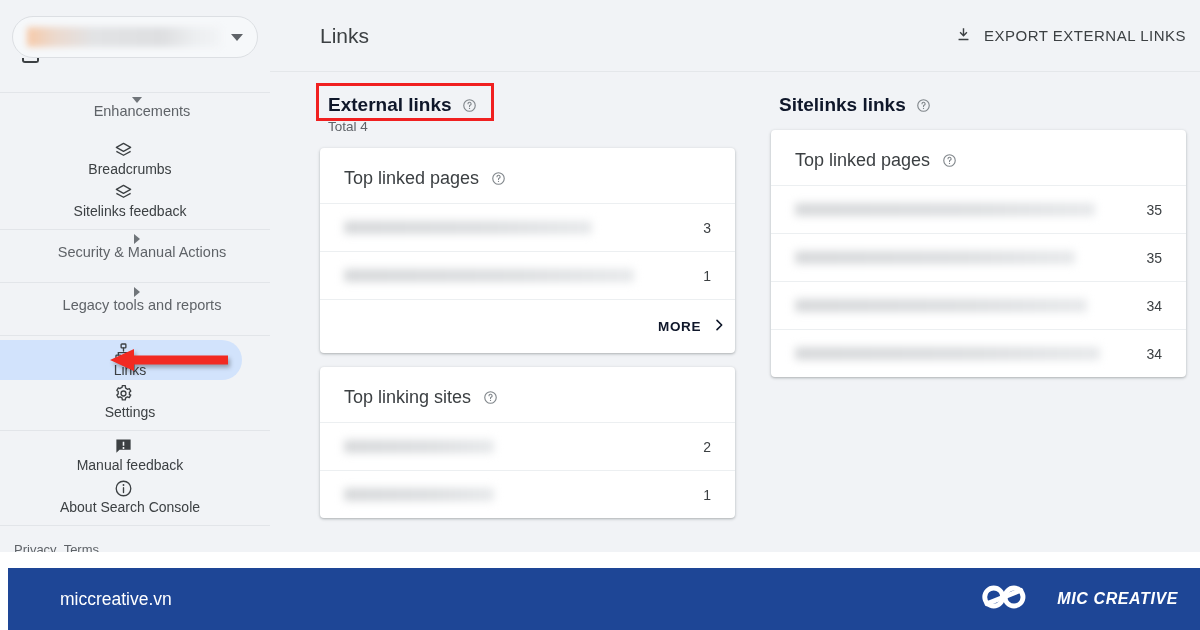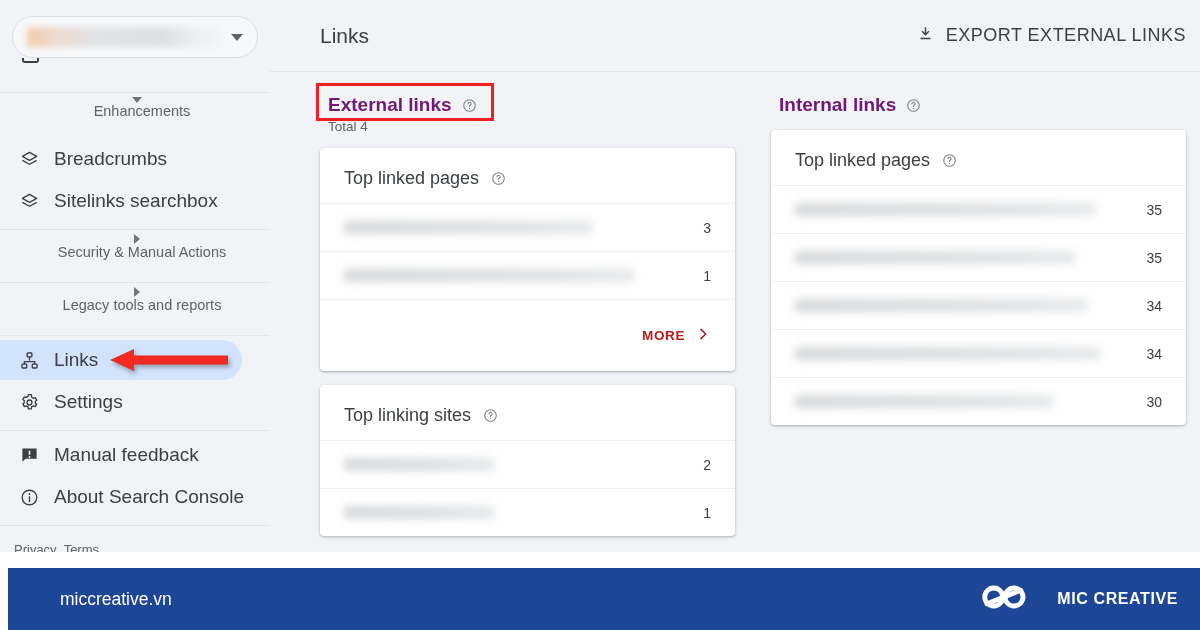--- a/index.html
+++ b/index.html
@@ -67,21 +67,21 @@
     border-bottom: 5px solid transparent;
     border-left: 6px solid #70757a;
   }
 
   .nav-item {
     position: relative;
     display: flex; align-items: center;
     height: 40px; margin: 2px 28px 2px 0;
     padding-left: 18px;
     border-radius: 0 20px 20px 0;
-    color: #3c4043; font-size: 19px;
+    color: #3c4043; font-size: 14px; flex-direction: column;
   }
   .nav-item.active { background: #d2e3fc; }
   .nav-icon {
     width: 22px; height: 22px; flex: 0 0 auto;
     display: flex; align-items: center; justify-content: center;
     margin-right: 14px; color: #3c4043;
   }
   .nav-label { white-space: nowrap; }
 
   .red-arrow {
@@ -106,30 +106,30 @@
   }
   .main-header {
     height: 72px; display: flex; align-items: center;
     justify-content: space-between;
     padding: 0 14px 0 50px;
     border-bottom: 1px solid #e4e7ea;
   }
   .page-title { font-size: 21px; color: #3c4043; }
   .export-btn {
     display: flex; align-items: center; gap: 12px;
-    color: #3c4043; font-size: 18px; letter-spacing: .5px;
+    color: #3c4043; font-size: 15px; letter-spacing: .5px;
   }
 
   .columns { display: flex; padding: 0 14px 0 50px; }
   .col { width: 424px; }
   .col + .col { margin-left: 36px; }
 
   .sec-head { padding: 22px 0 0 8px; }
   .sec-title-row { display: flex; align-items: center; gap: 10px; position: relative; }
-  .sec-title { font-size: 19px; font-weight: bold; color: #701a75; }
+  .sec-title { font-size: 19px; font-weight: bold; color: #0f172a; }
   .sec-total { font-size: 13.5px; color: #5f6368; margin-top: 3px; }
   .red-box {
     position: absolute; left: -12px; top: -11px;
     width: 178px; height: 38px;
     border: 3px solid #f02020;
     pointer-events: none;
   }
 
   .card {
     background: #ffffff;
@@ -149,37 +149,37 @@
     border-top: 1px solid #eceff1;
   }
   .row .blur-label {
     height: 13px; border-radius: 2px;
     background: linear-gradient(90deg,#d6d8da,#dcdee0 60%,#e6e8ea);
     filter: blur(4px);
   }
   .row .val { font-size: 14px; color: #3c4043; margin-left: 18px; }
   .card-foot {
     display: flex; align-items: center; justify-content: flex-end;
-    gap: 10px; height: 72px; padding: 0 24px;
+    gap: 10px; height: 54px; padding: 0 8px;
     border-top: 1px solid #eceff1;
-    color: #b91c1c; font-size: 13.5px; letter-spacing: .6px; font-weight: bold;
+    color: #0f172a; font-size: 13.5px; letter-spacing: .6px; font-weight: bold;
   }
 
   .help-icon { color: #80868b; display: inline-flex; }
 
   
   .banner {
     position: absolute; left: 8px; top: 568px;
     width: 1200px; height: 62px;
     background: #1e4696;
     display: flex; align-items: center; justify-content: space-between;
     padding: 0 30px 0 52px;
   }
   .banner-url { color: #ffffff; font-size: 17.5px; }
-  .banner-brand { display: flex; align-items: center; gap: 28px; }
+  .banner-brand { display: flex; align-items: center; gap: 28px; font-style: italic; }
   .brand-name {
     color: #ffffff; font-size: 16px; font-weight: bold; letter-spacing: .6px;
   }
   .white-gap {
     position: absolute; left: 0; top: 552px; width: 1200px; height: 16px;
     background: #ffffff;
   }
 </style>
 </head>
 <body>
@@ -214,21 +214,21 @@
       <span class="nav-label">Breadcrumbs</span>
     </div>
 
     <div class="nav-item">
       <span class="nav-icon">
         <svg width="19" height="19" viewBox="0 0 24 24" fill="none" stroke="currentColor" stroke-width="1.7" stroke-linejoin="round">
           <path d="M12 3 3 8l9 5 9-5-9-5z"></path>
             <path d="M3 13l9 5 9-5"></path>
         </svg>
       </span>
-      <span class="nav-label">Sitelinks searchbox</span>
+      <span class="nav-label">Sitelinks feedback</span>
     </div>
 
     <div class="sb-divider"></div>
 
     <div class="group-head">
       <span class="tri closed"></span>
       <span>Security &amp; Manual Actions</span>
     </div>
 
     <div class="sb-divider"></div>
@@ -375,21 +375,21 @@
           <div class="row">
             <div class="blur-label" style="width:150px"></div>
             <div class="val">1</div>
           </div>
         </div>
       </div>
 
       <div class="col">
         <div class="sec-head">
           <div class="sec-title-row">
-            <span class="sec-title">Internal links</span>
+            <span class="sec-title">Sitelinks links</span>
             <span class="help-icon">
               <svg width="15" height="15" viewBox="0 0 24 24" fill="none" stroke="currentColor" stroke-width="1.8">
                 <circle cx="12" cy="12" r="9.2"></circle>
                 <path d="M9.6 9.3a2.5 2.5 0 1 1 3.3 2.4c-.6.3-.9.8-.9 1.5v.4" stroke-linecap="round"></path>
                 <circle cx="12" cy="16.7" r="1" fill="currentColor" stroke="none"></circle>
               </svg>
             </span>
           </div>
         </div>
 
@@ -413,24 +413,20 @@
             <div class="val">35</div>
           </div>
           <div class="row">
             <div class="blur-label" style="width:292px"></div>
             <div class="val">34</div>
           </div>
           <div class="row">
             <div class="blur-label" style="width:305px"></div>
             <div class="val">34</div>
           </div>
-          <div class="row">
-            <div class="blur-label" style="width:258px"></div>
-            <div class="val">30</div>
-          </div>
         </div>
       </div>
 
     </div>
   </div>
 
   <div class="white-gap"></div>
 
   <div class="banner">
     <div class="banner-url">miccreative.vn</div>

